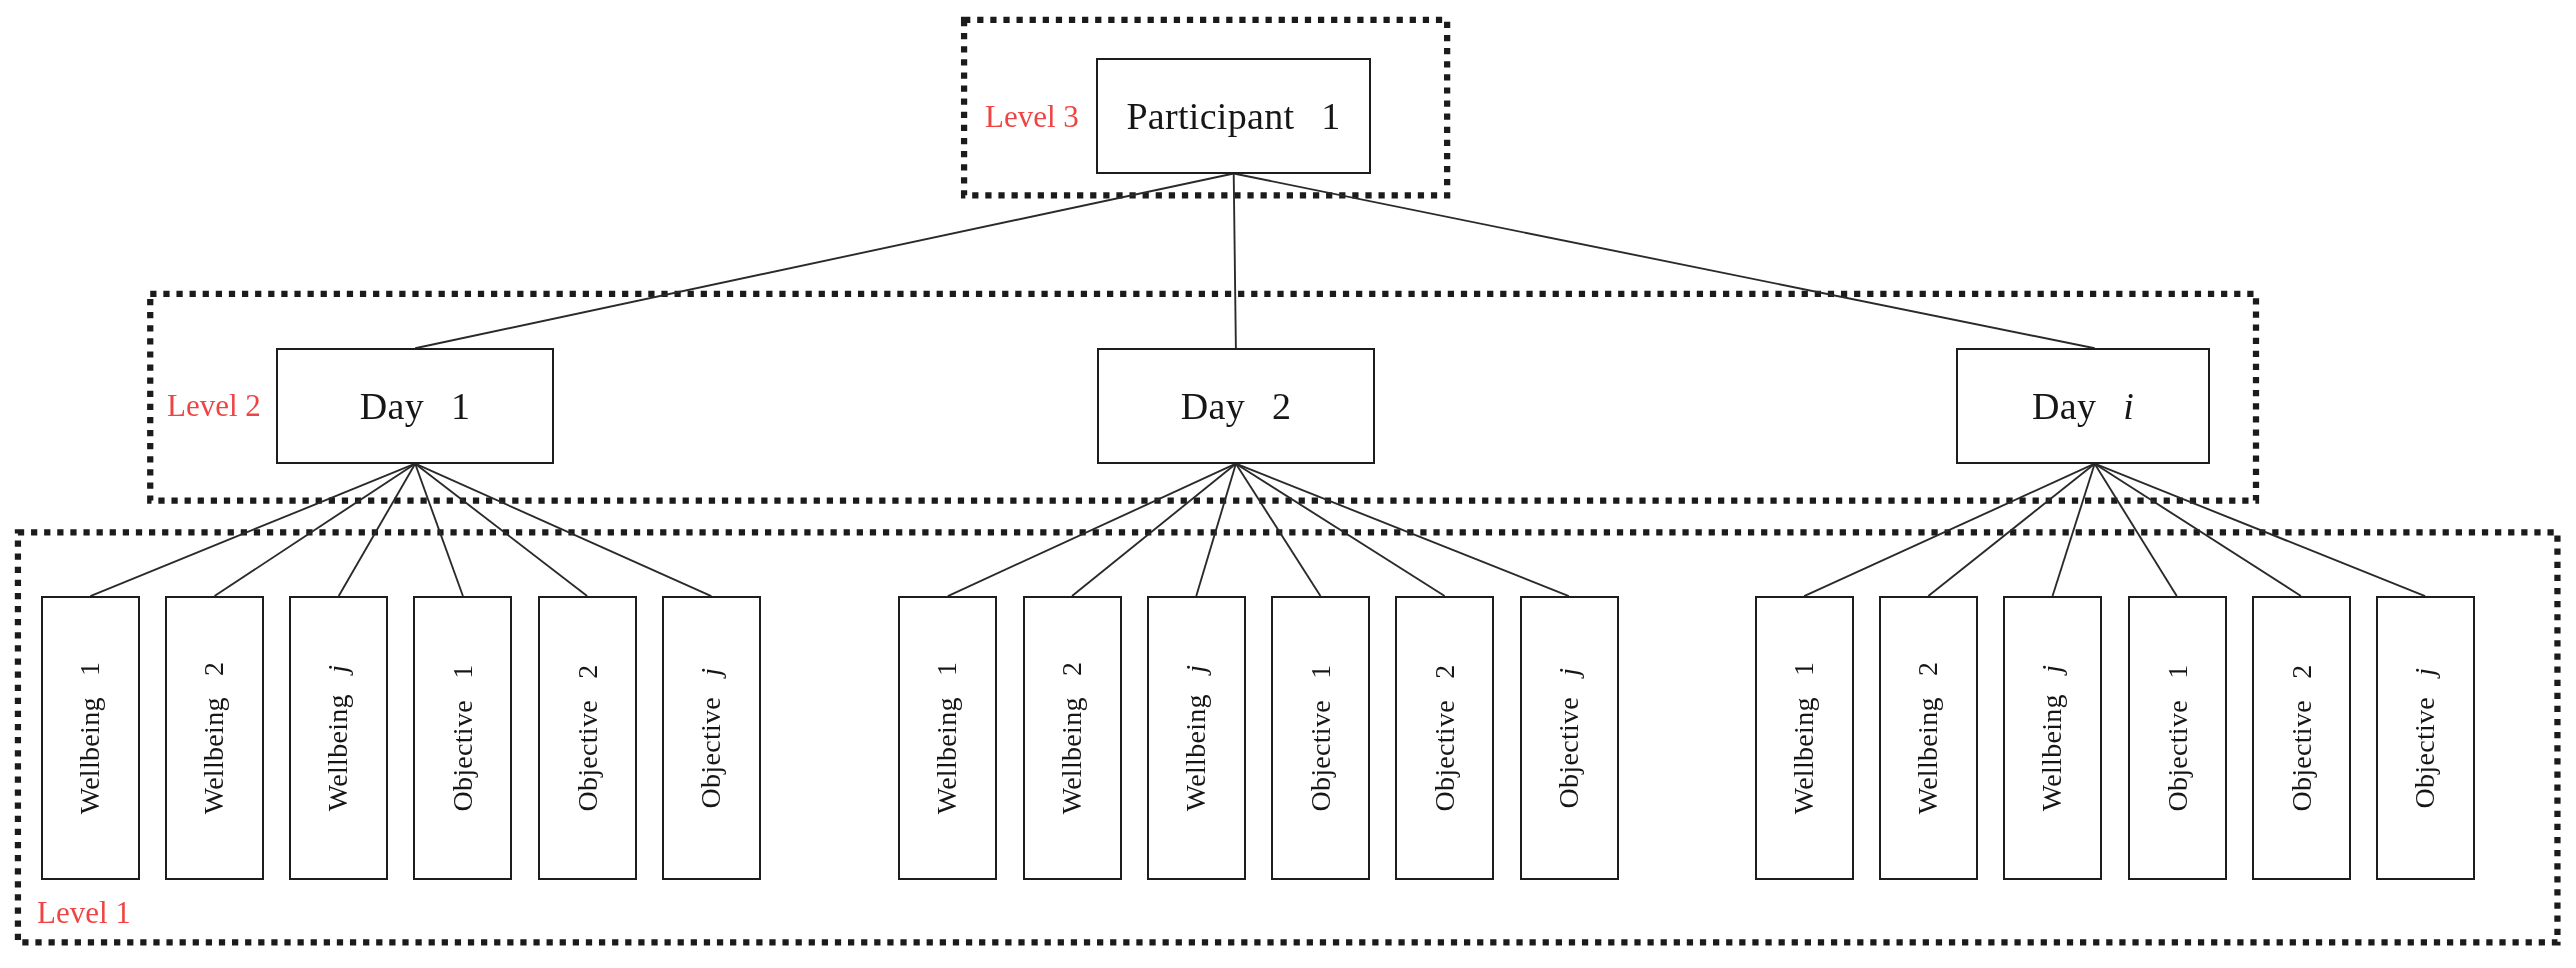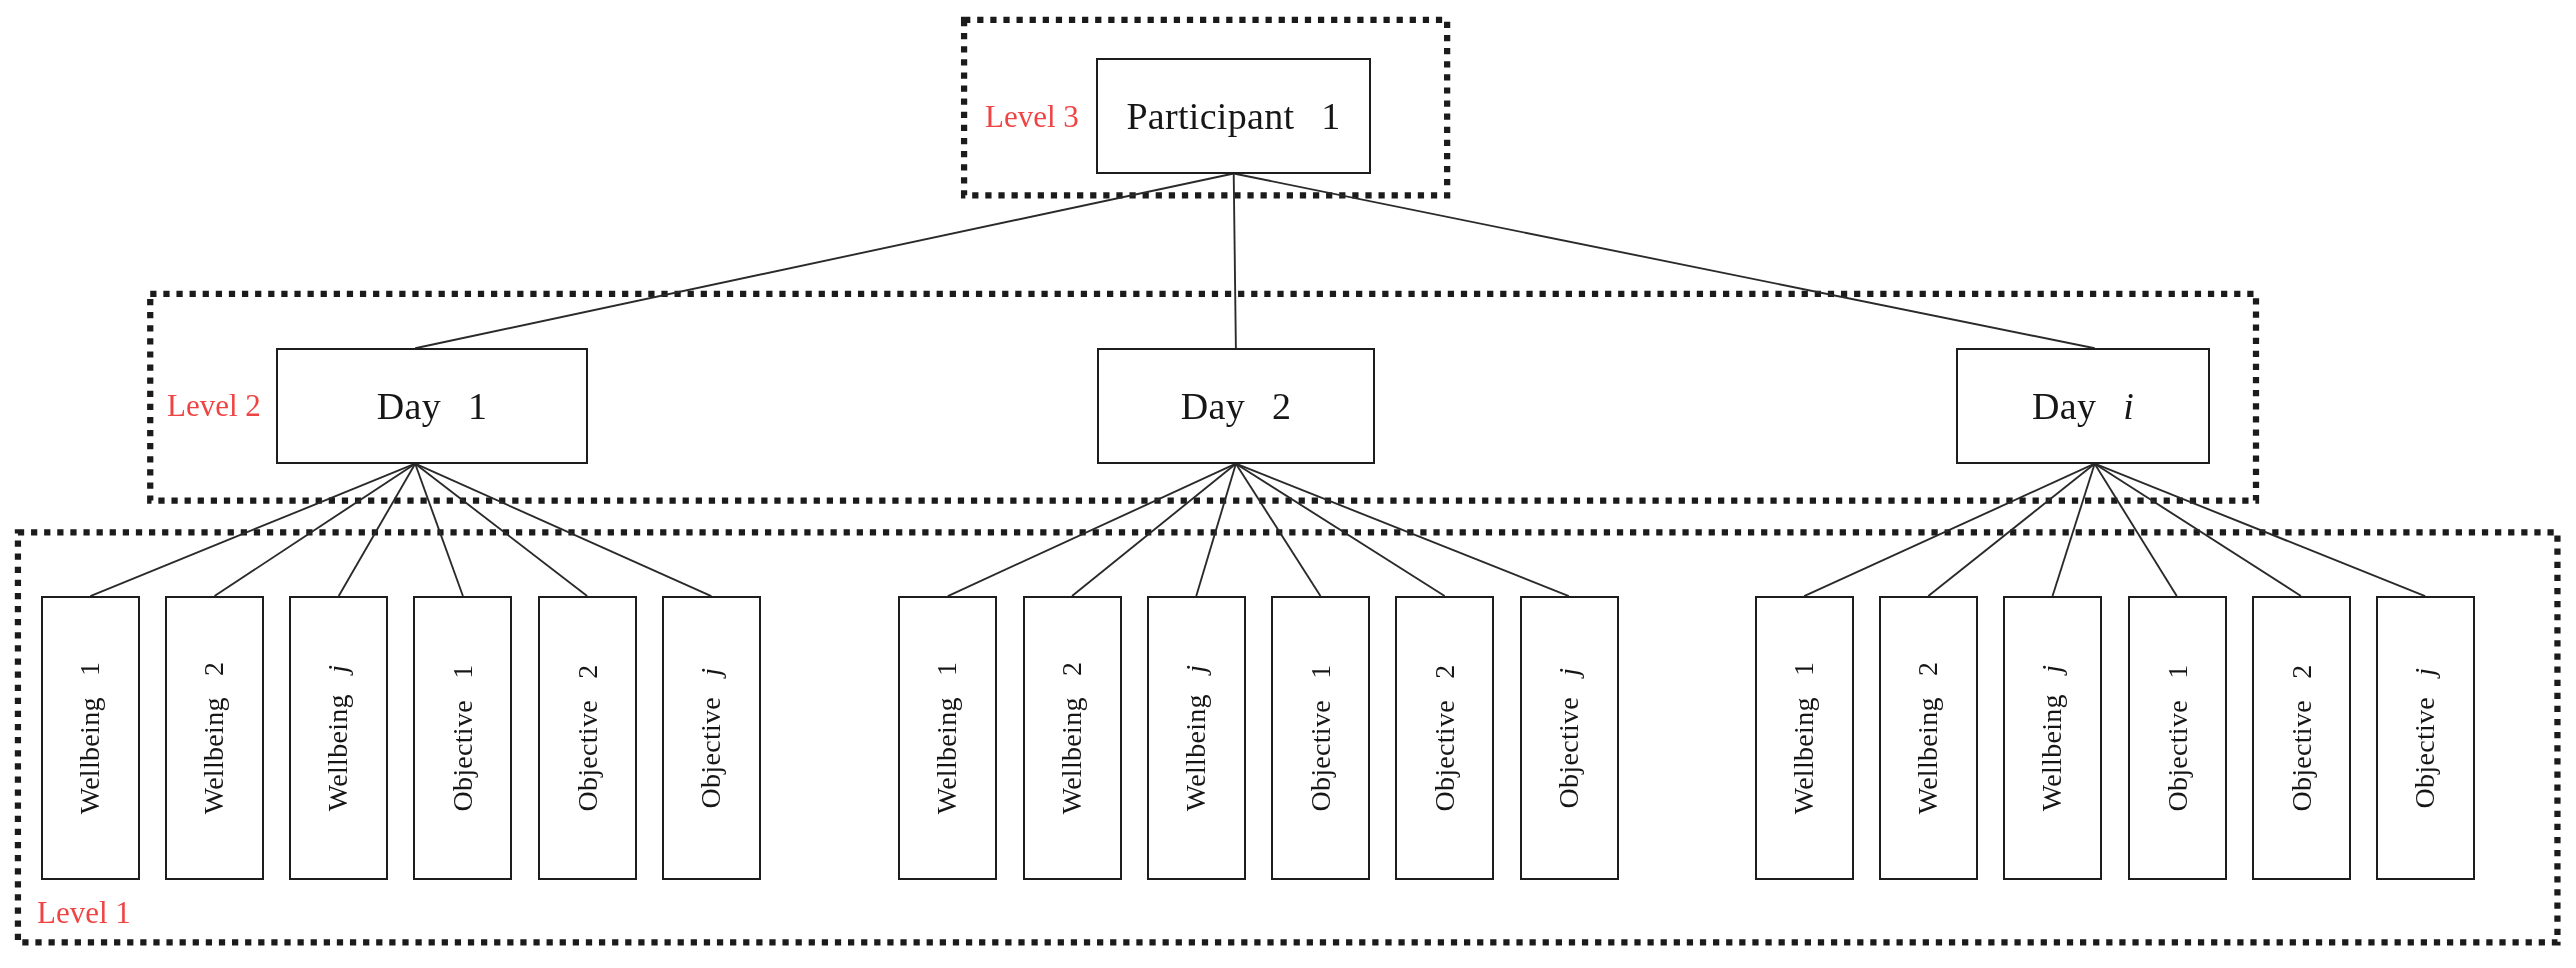--- a/index.html
+++ b/index.html
@@ -54,21 +54,21 @@
     </svg>
 
   <div class="caption" style="left:985px;top:117px;">Level 3</div>
   <div class="caption" style="left:167px;top:406px;">Level 2</div>
   <div class="caption" style="left:37px;top:913px;">Level 1</div>
 
   <div id="nodes">
       <div class="node" style="left: 1096px; top: 58px; width: 275px; height: 116px;">
         <span class="hlabel">Participant 1</span>
       </div>
-      <div class="node" style="left: 276px; top: 348px; width: 312px; height: 116px; text-align: center;">
+      <div class="node" style="left: 276px; top: 348px; width: 278px; height: 116px; text-align: center;">
         <span class="hlabel">Day 1</span>
       </div>
       <div class="node" style="left: 1097px; top: 348px; width: 278px; height: 116px;">
         <span class="hlabel">Day 2</span>
       </div>
       <div class="node" style="left: 1956px; top: 348px; width: 254px; height: 116px;">
         <span class="hlabel">Day <em>i</em></span>
       </div>
       <div class="node" style="left: 41px; top: 596px; width: 99px; height: 284px;">
         <span class="vlabel">Wellbeing 1</span>

